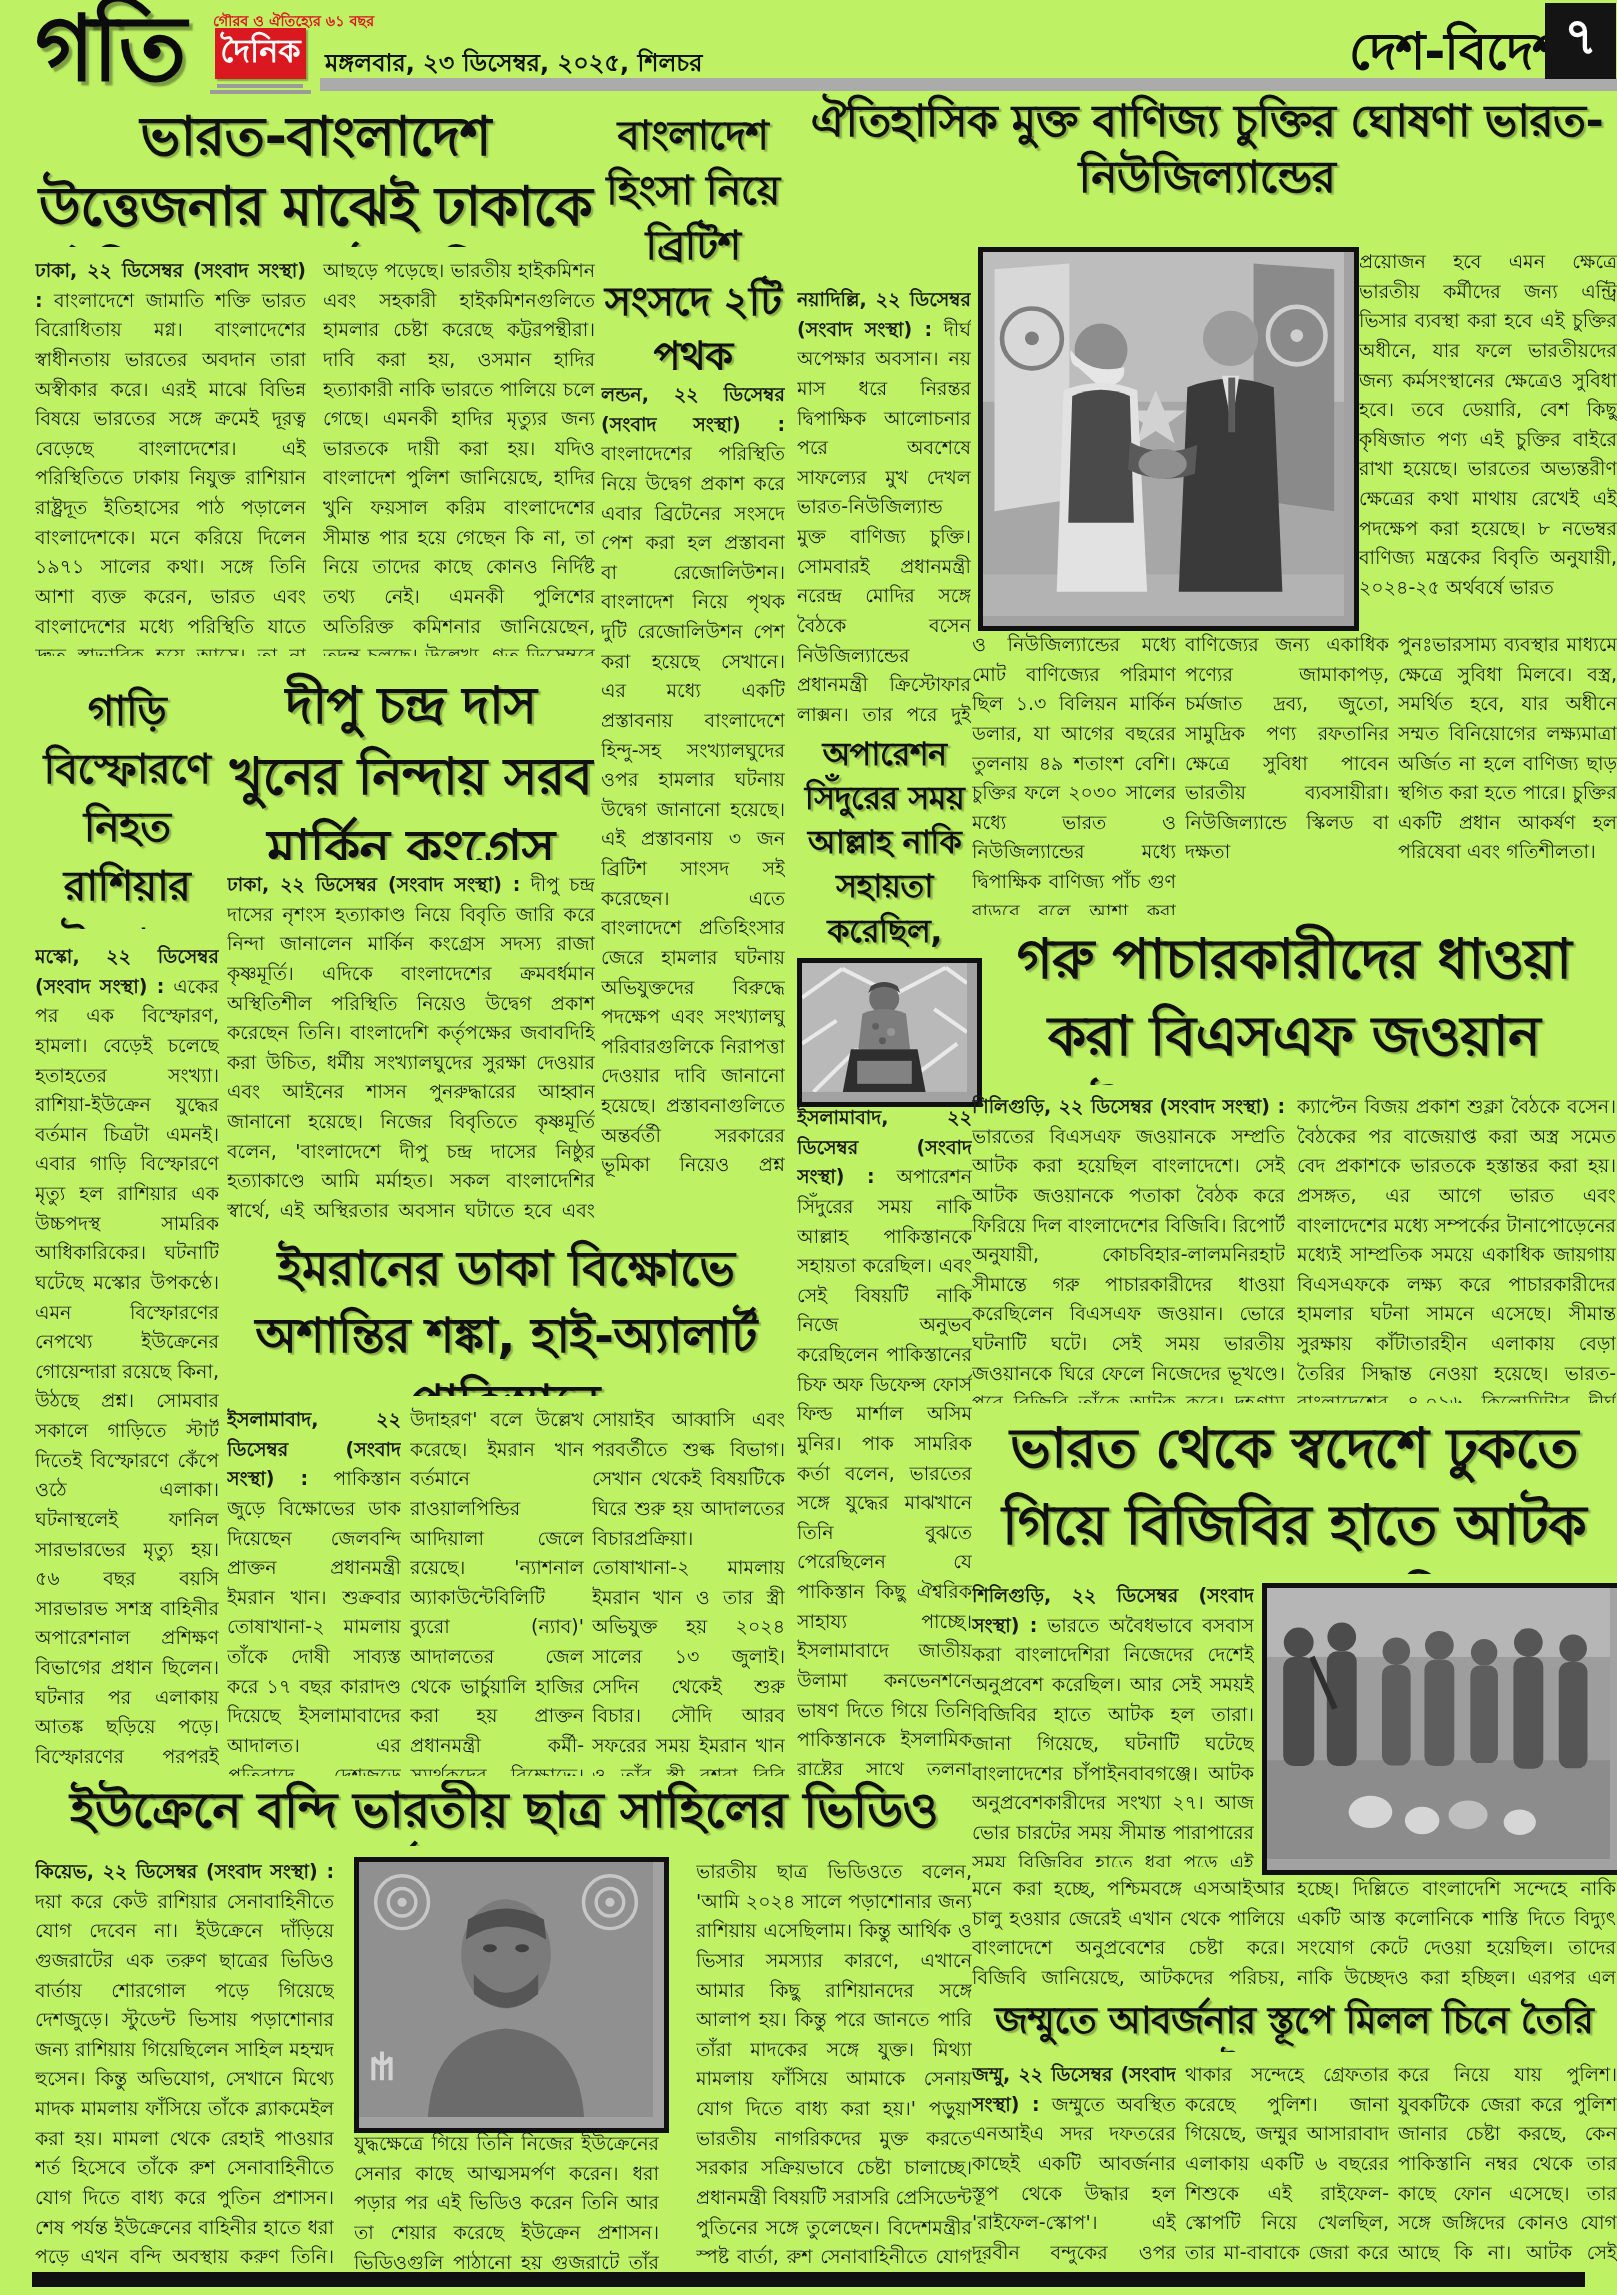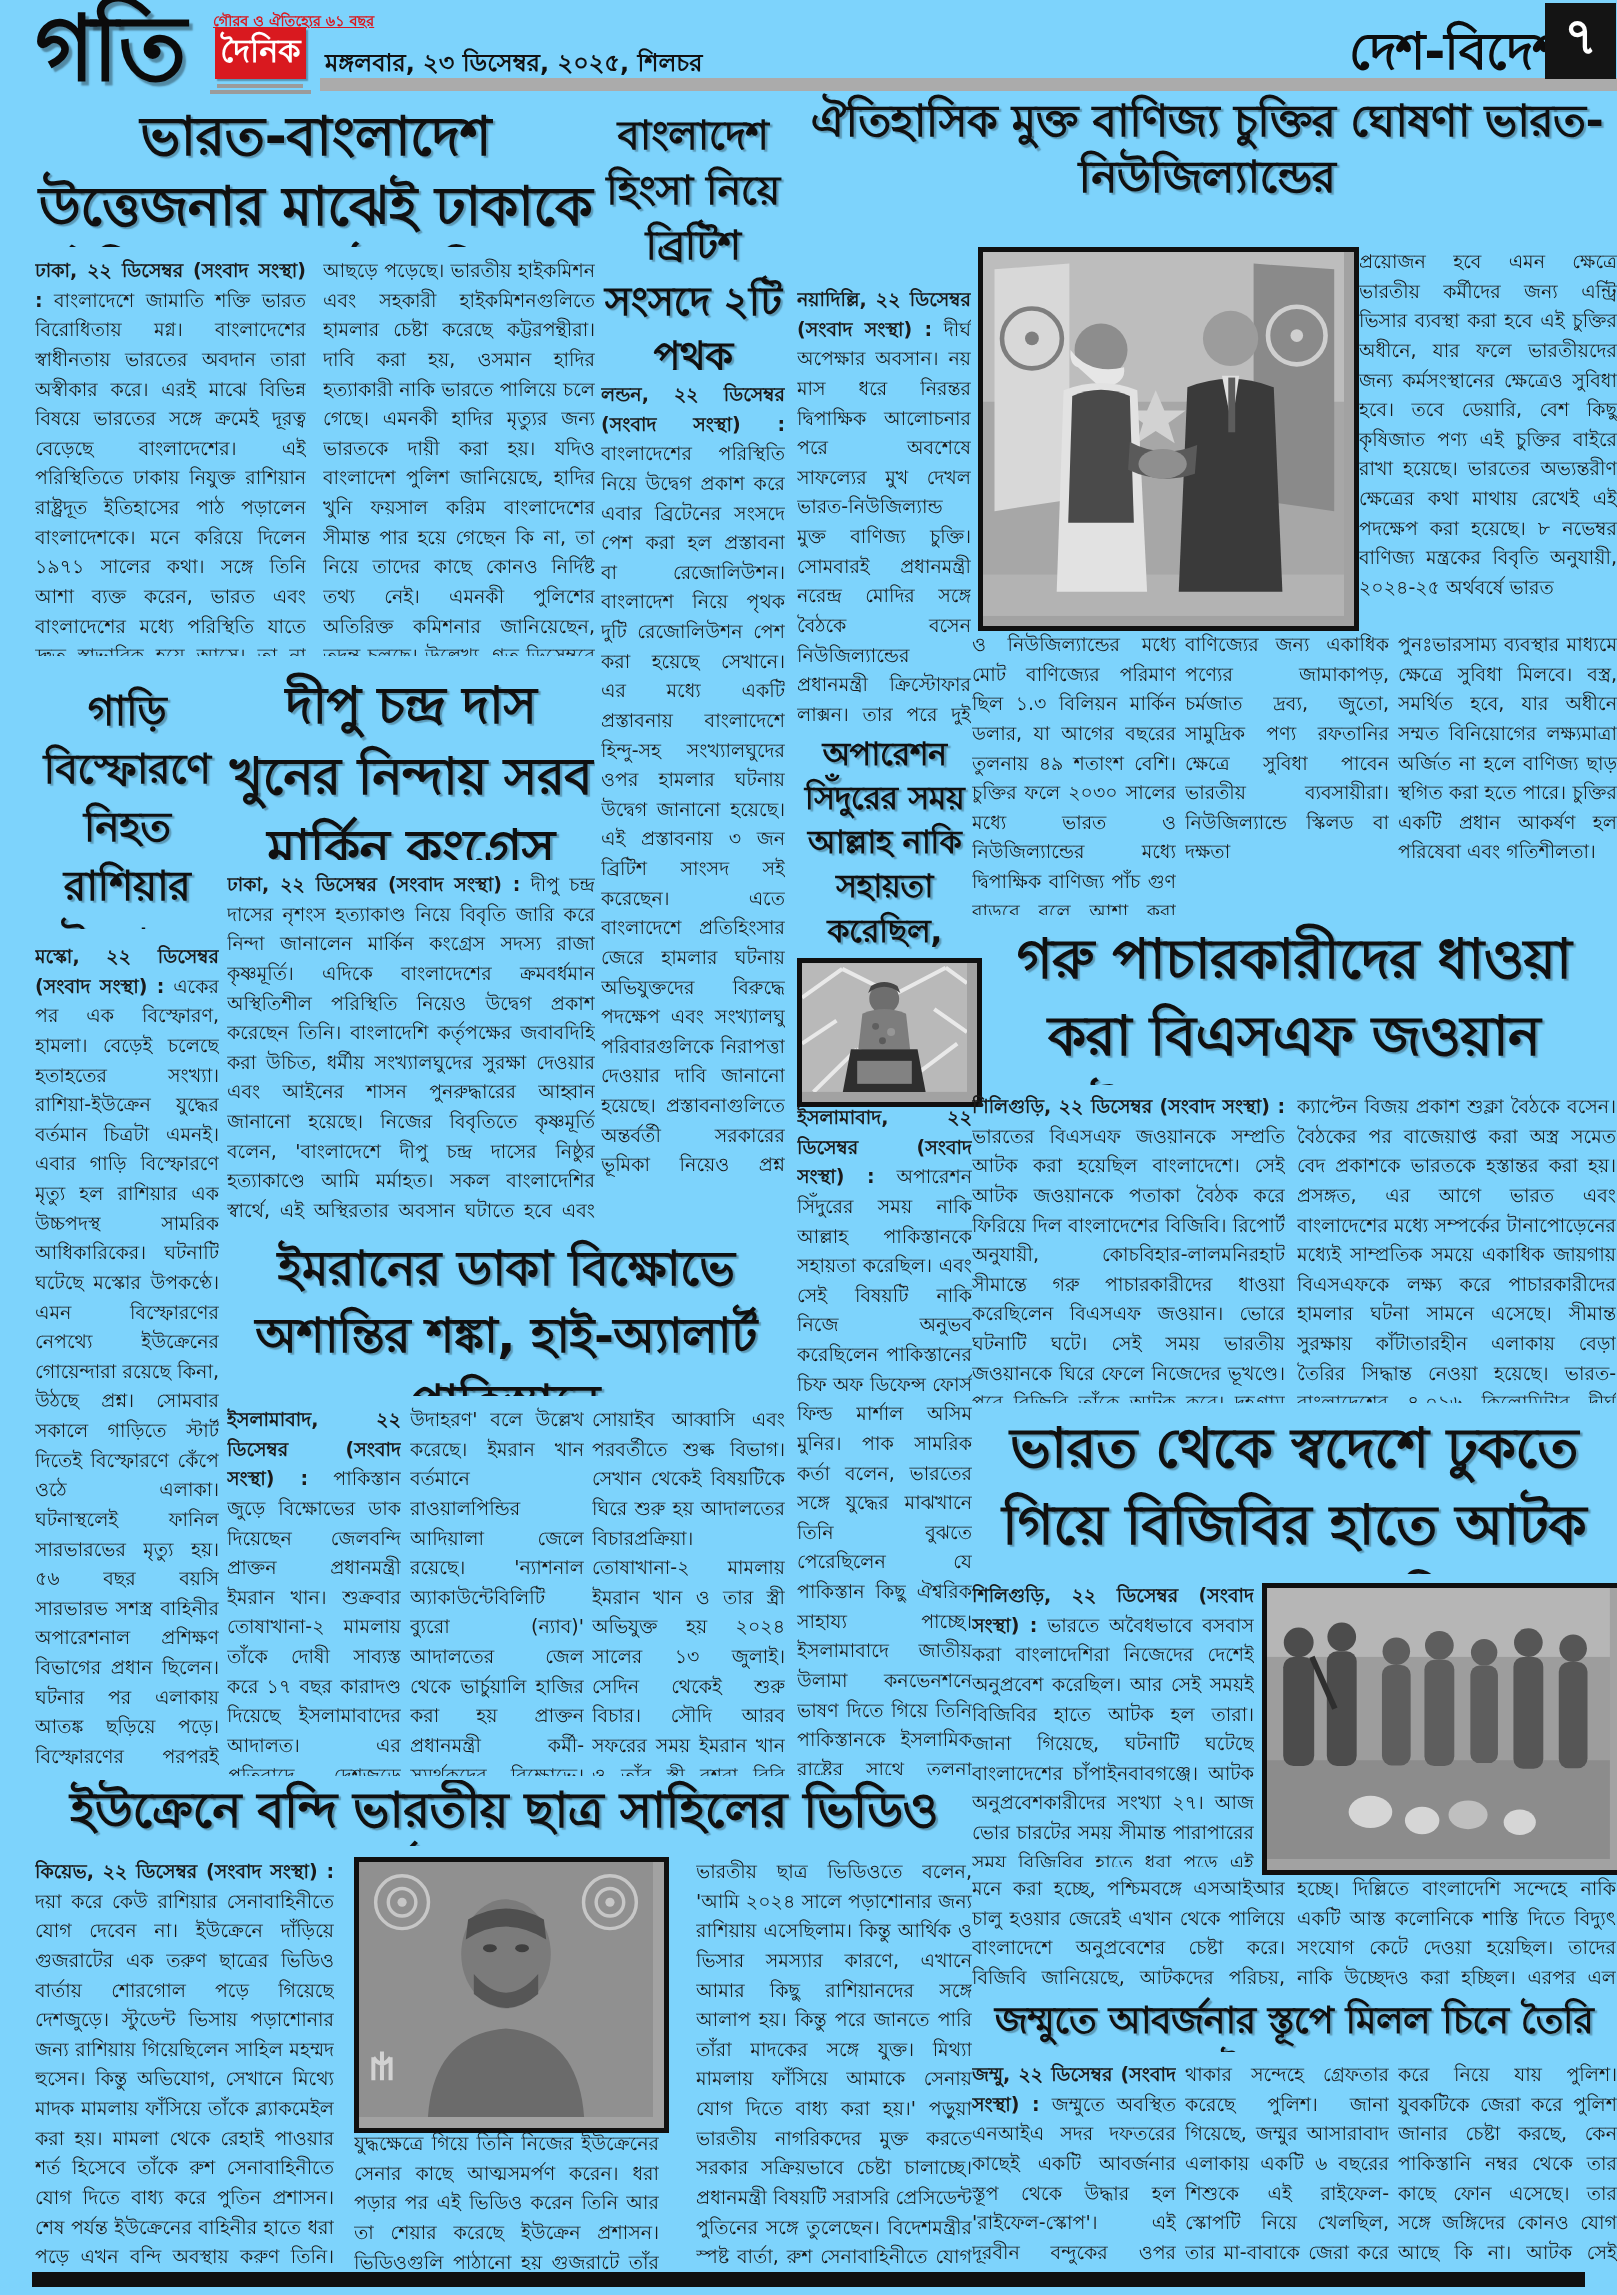--- a/index.html
+++ b/index.html
@@ -1,24 +1,24 @@
 <!DOCTYPE html>
 <html style="font-size:9.2px"><head>
 <meta charset="utf-8">
 <style>
   html,body{margin:0;padding:0;background:#e9e9e9;}
-  .page{position:relative;width:1617px;height:2295px;background:#7dd3fc;overflow:hidden;
+  .page{position:relative;width:1617px;height:2295px;background:#bef264;overflow:hidden;
         font-family:"DejaVu Sans", sans-serif;color:#141414;}
   .abs{position:absolute;}
   
   .logo{font-size:91px;font-weight:800;color:#0b0b0b;letter-spacing:-2.3px;
         text-shadow:3.5px 3.5px 1.7px rgba(0,0,0,.35);line-height:1;}
   .dailybox{background:#d9191f;color:#fff;font-weight:800;display:flex;align-items:center;
         justify-content:center;box-shadow:1.7px 1.7px 1.2px rgba(0,0,0,.3);}
-  .tagline{color:#d9191f;font-weight:700;font-size:14.4px;white-space:nowrap;text-decoration:underline;}
+  .tagline{color:#d9191f;font-weight:700;font-size:14.4px;white-space:nowrap;}
   .tinybar{background:#9b9b9b;height:4px;}
   .issuedate{font-size:24px;font-weight:700;color:#111;white-space:nowrap;}
   .graybar{background:#ababab;}
   .section{font-size:51px;font-weight:800;color:#0d0d0d;letter-spacing:-1.2px;white-space:nowrap;}
   .pagebox{background:#141414;color:#fff;display:flex;align-items:center;justify-content:center;
         font-size:51px;font-weight:700;}
   
   .hl{font-weight:800;color:#101010;text-align:center;letter-spacing:-0.6px;
       text-shadow:2.3px 2.3px 1.2px rgba(0,0,0,.28);overflow:hidden;}
   .bt{font-size:19px;line-height:1.56;text-align:justify;overflow:hidden;color:#1b1b1b;}

